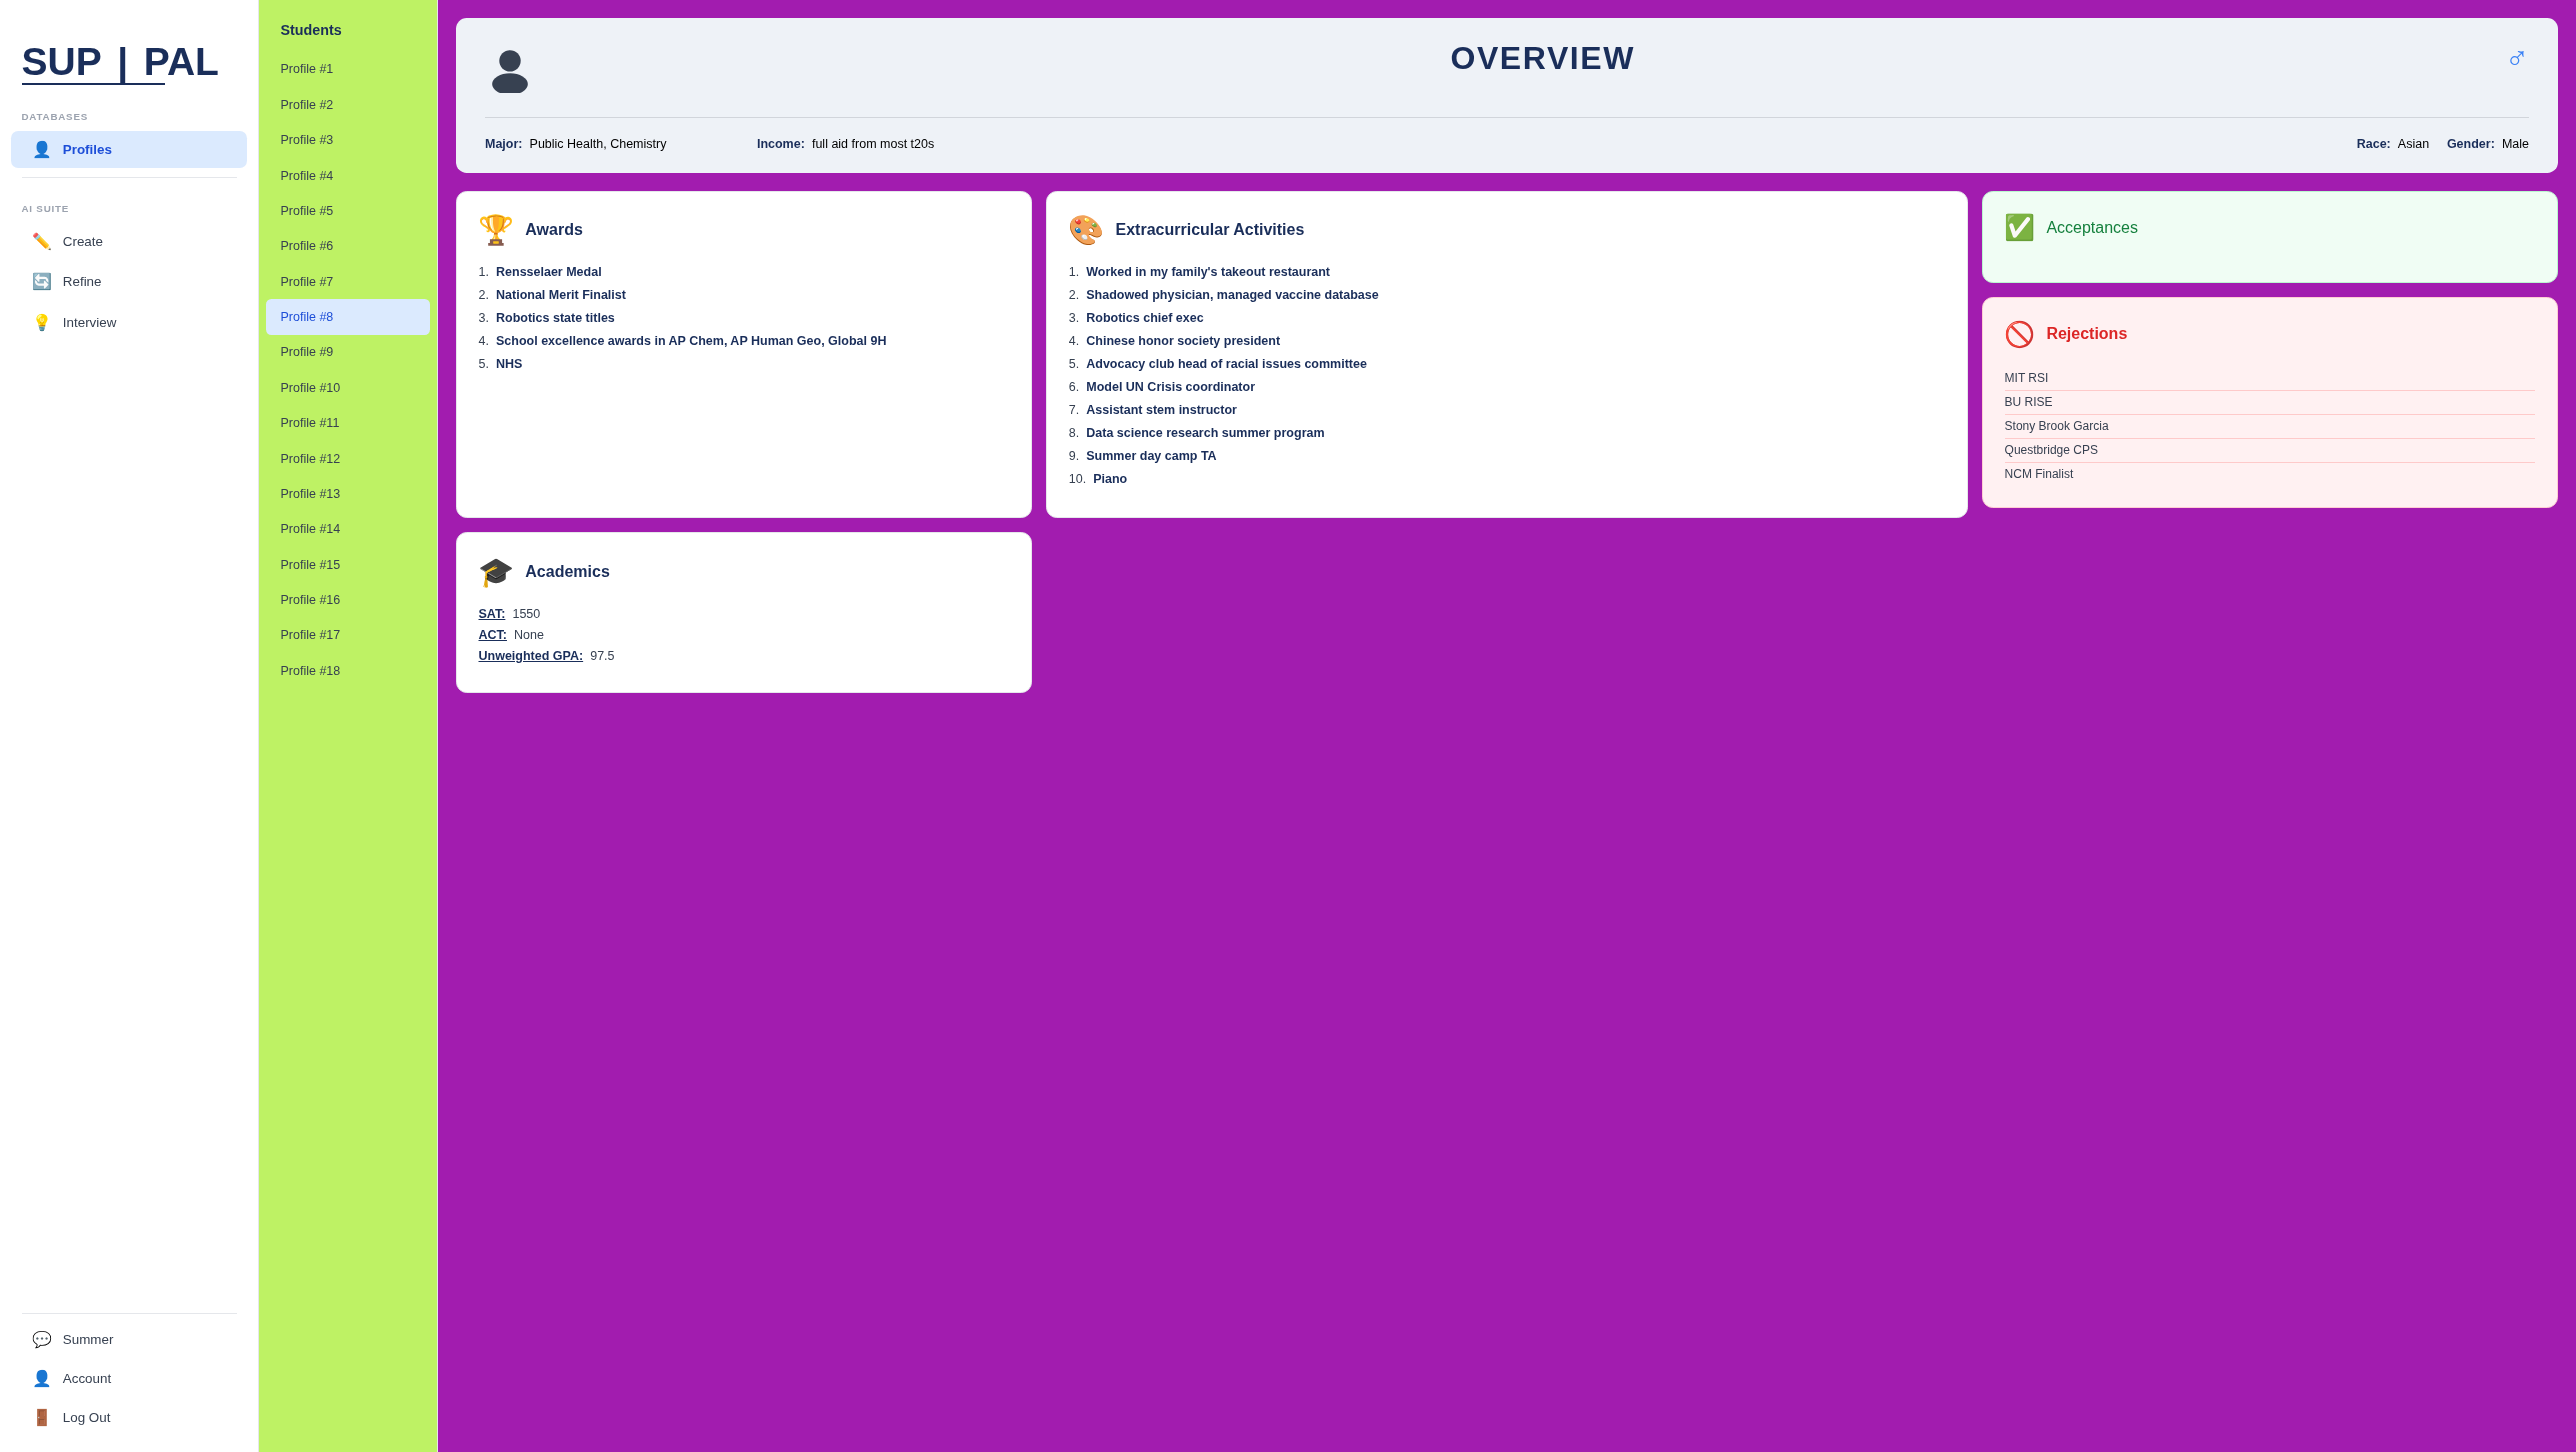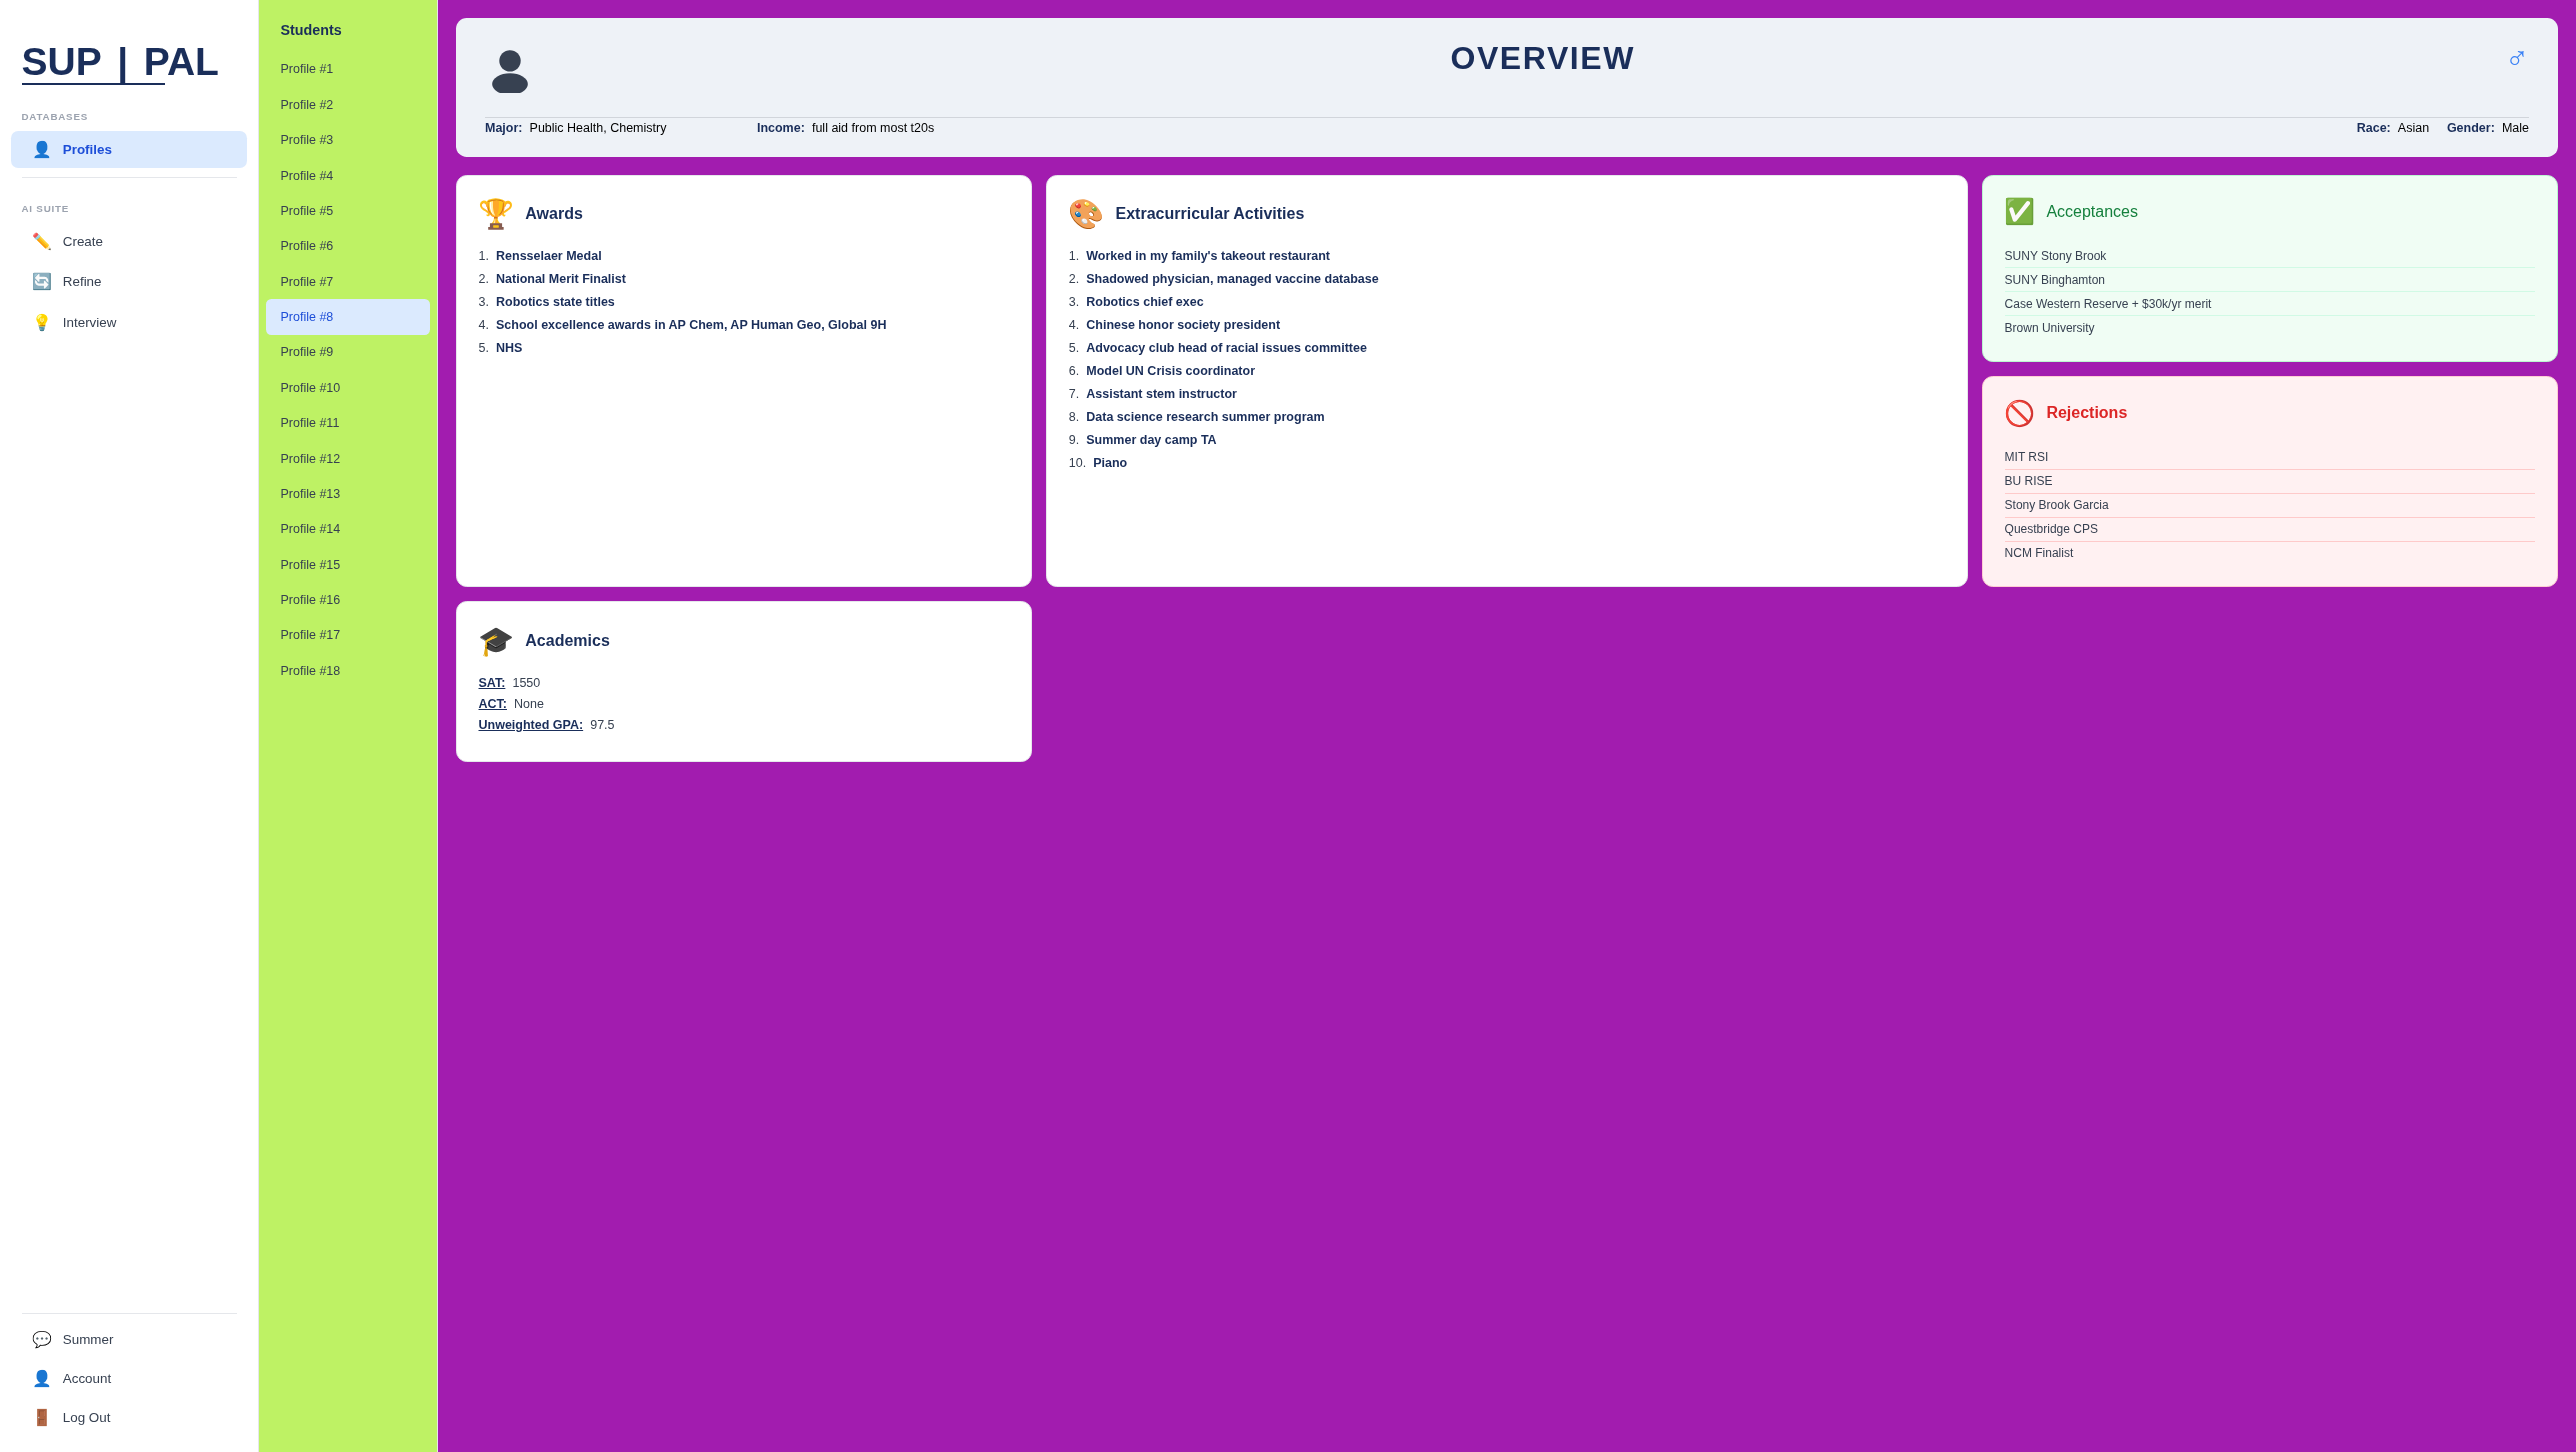--- a/index.html
+++ b/index.html
@@ -107,21 +107,21 @@
     .separator { color: #9ca3af; margin: 0 5.4px; }
     .overview-right {
       position: absolute;
       top: 21.5px;
       right: 29px;
       font-size: 32px;
       color: #3b82f6;
     }
     .overview-details {
       margin-top: 14.3px;
-      padding-top: 3px;
+      padding-top: 19px;
       border-top: 0.9px solid #d1d5db;
       display: flex;
       justify-content: space-between;
       font-size: 12.5px;
     }
     .overview-details .left span { margin-right: 29px; }
     .overview-details strong { color: #1a2e5a; }
 
     
     .cards-grid {
@@ -340,26 +340,20 @@
           <li><span class="num">10.</span> <strong>Piano</strong></li>
         </ol>
     </div>
 
     <div class="right-column">
       <div class="card acceptances">
         <div class="card-header">
           <span class="check-icon">✅</span>
           <span class="acceptances-title">Acceptances</span>
         </div>
-        <ul id="acceptances-list" class="accept-list">
-            <li>SUNY Stony Brook</li>
-            <li>SUNY Binghamton</li>
-            <li>Case Western Reserve + $30k/yr merit</li>
-            <li>Brown University</li>
-          </ul>
       </div>
 
       <div class="card rejections" style="margin-top:14.3px;">
         <div class="card-header">
           <span class="reject-icon">🚫</span>
           <span class="rejections-title">Rejections</span>
         </div>
         <ul id="rejections-list" class="reject-list">
             <li>MIT RSI</li>
             <li>BU RISE</li>

